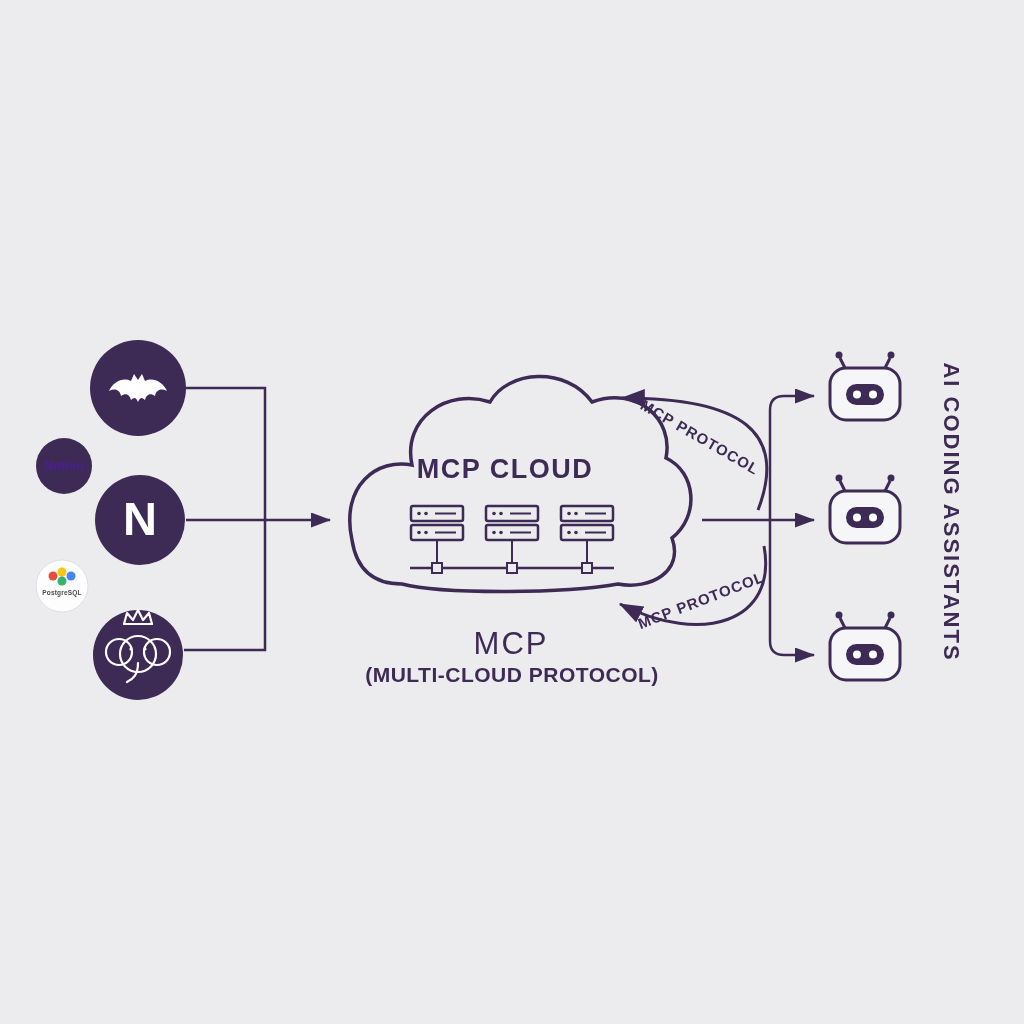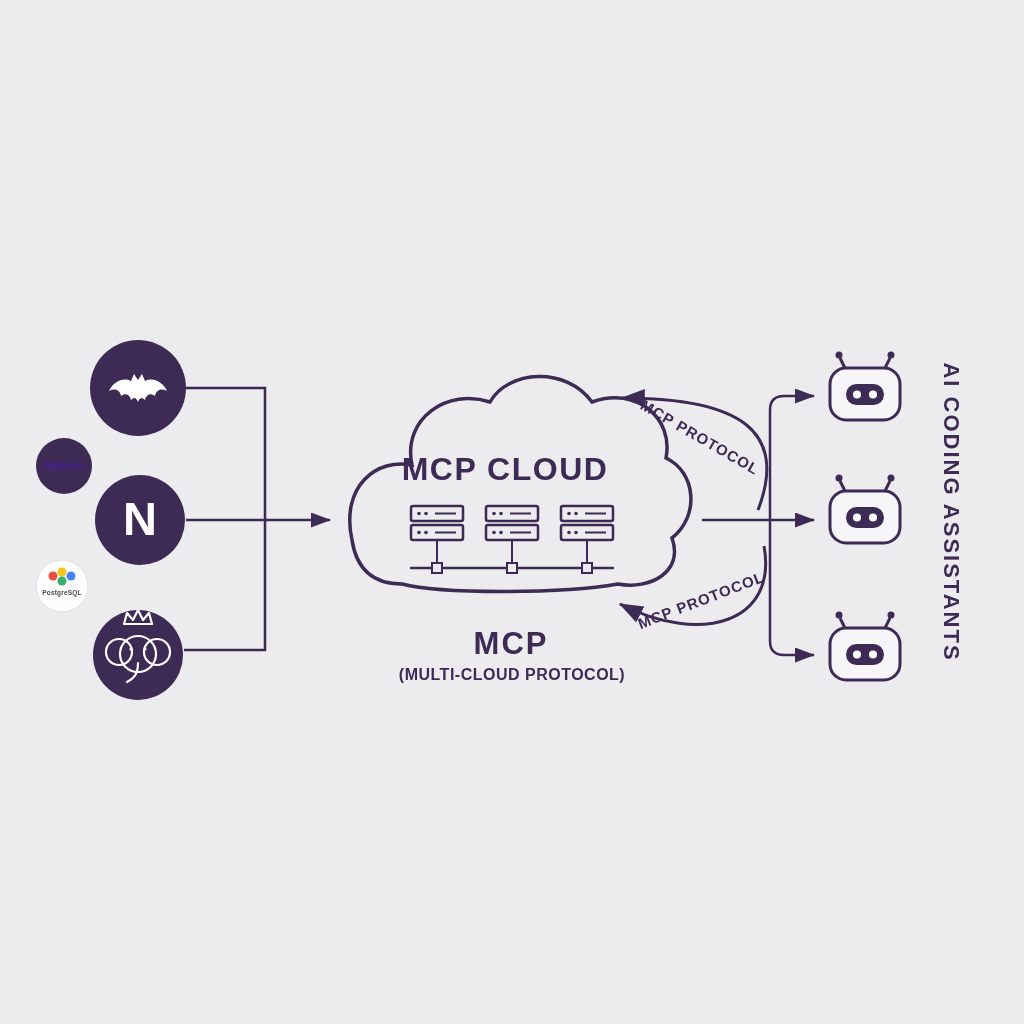--- a/index.html
+++ b/index.html
@@ -11,23 +11,23 @@
     font-family:"Liberation Sans",sans-serif;
   }
   svg.layer{position:absolute;left:0;top:0;width:1024px;height:1024px;}
   .lbl{
     position:absolute;
     color:#3e2b55;
     white-space:nowrap;
     transform:translate(-50%,-50%);
     font-family:"Liberation Sans",sans-serif;
   }
-  .cloud-title{font-size:32px;font-weight:700;letter-spacing:1.5px;}
-  .mcp-title{font-size:31px;font-weight:700;letter-spacing:2px;}
-  .mcp-subtitle{font-size:16px;font-weight:600;letter-spacing:0.5px;}
+  .cloud-title{font-size:27px;font-weight:700;letter-spacing:1.5px;}
+  .mcp-title{font-size:31px;font-weight:400;letter-spacing:2px;}
+  .mcp-subtitle{font-size:21px;font-weight:600;letter-spacing:0.5px;}
   .protocol-lbl{font-size:15px;font-weight:700;letter-spacing:1px;}
   .rot-top{transform:translate(-50%,-50%) rotate(30deg);}
   .rot-bottom{transform:translate(-50%,-50%) rotate(-21deg);}
   .assistants-lbl{font-size:22px;font-weight:700;letter-spacing:2px;
     transform:translate(-50%,-50%) rotate(90deg);}
   .notion-badge-lbl{font-size:12.5px;font-weight:600;color:#4c1d95;}
   .notion-letter{font-size:47px;font-weight:800;color:#ffffff;}
   .postgres-lbl{font-size:6.5px;font-weight:700;color:#4a4a4a;letter-spacing:0.2px;}
 </style>
 </head>

